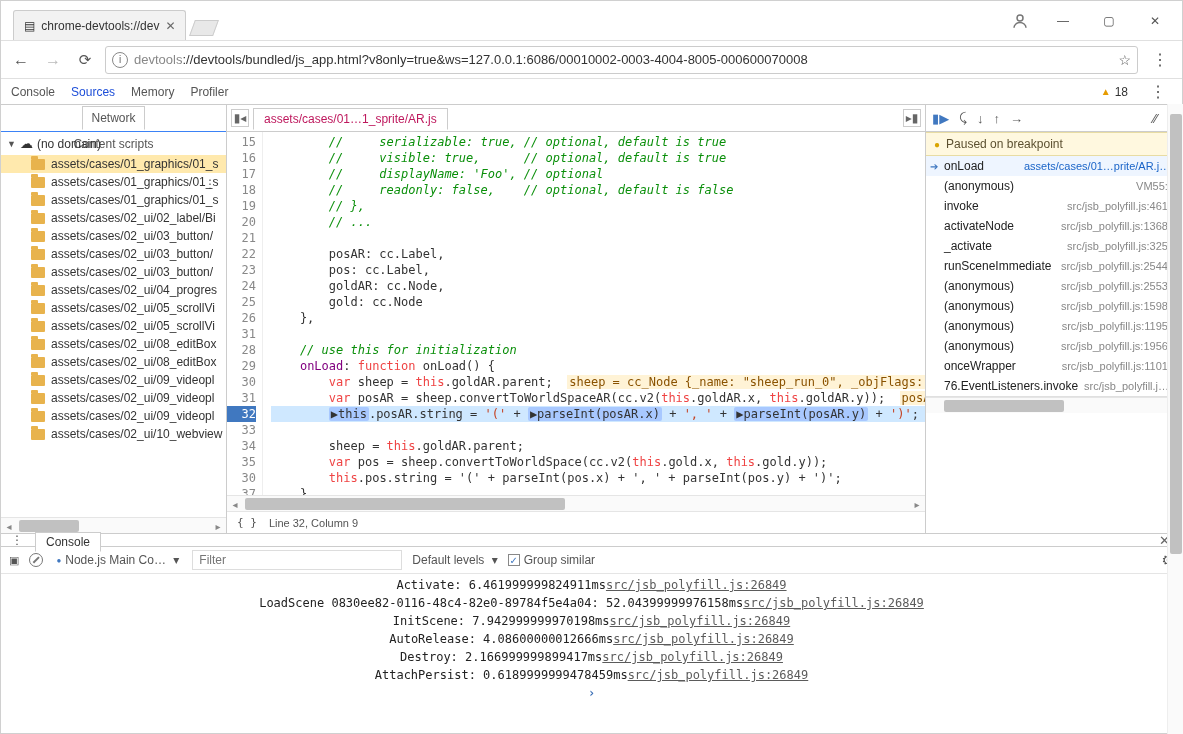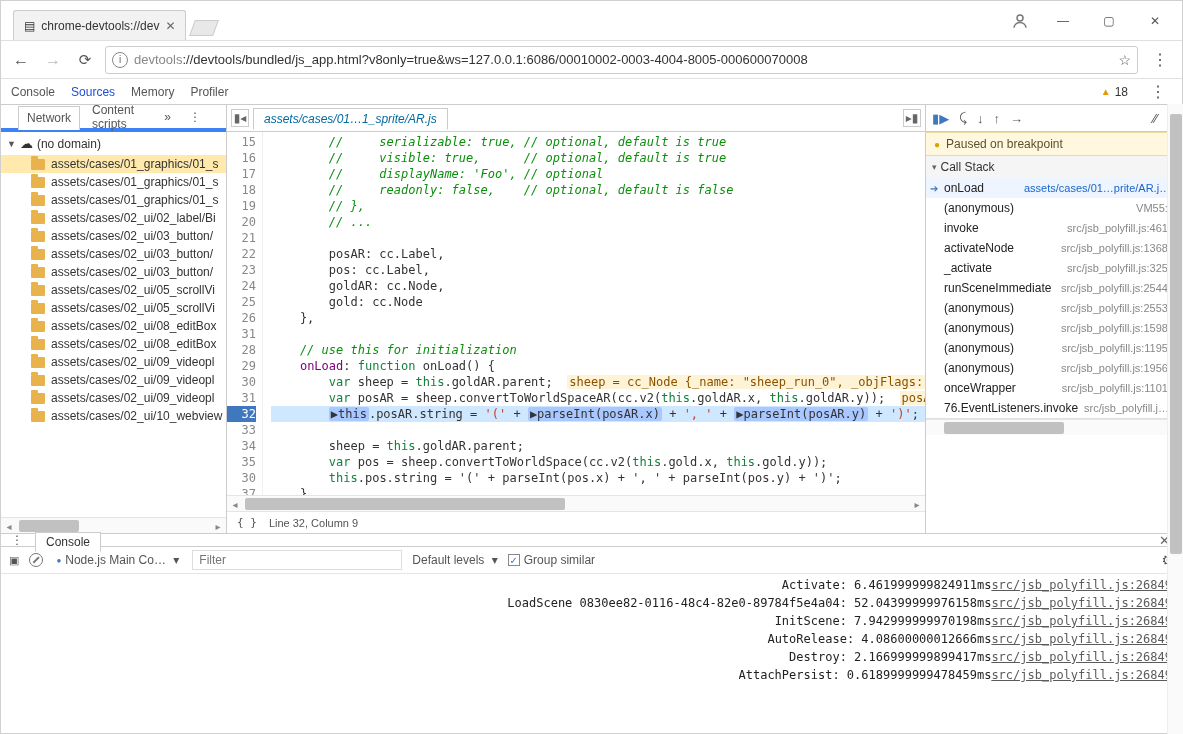--- a/index.html
+++ b/index.html
@@ -25,21 +25,21 @@
 
 .dt-toolbar { height: 26px; display:flex; align-items:center; padding: 0 10px; gap: 16px; border-bottom: 1px solid #ccc; font-size: 12px; color:#555; }
 .dt-toolbar .tab { cursor:pointer; }
 .dt-toolbar .tab.active { color:#1d4ed8; }
 .dt-toolbar .spacer { flex:1; }
 .dt-toolbar .warn { color:#333; display:flex; align-items:center; gap:4px; }
 .dt-toolbar .warn::before { content:"▲"; color:#e69b00; font-size:10px; }
 
 .main { display:flex; height: calc(100% - 40px - 38px - 26px - 14px - 186px); }
 .nav-panel { width: 226px; border-right: 1px solid #ccc; display:flex; flex-direction:column; }
-.nav-tabs { height: 27px; display:flex; align-items:center; border-bottom: 4px solid #3b82f6; font-size:12px; padding: 0 17px; gap:4px; }
+.nav-tabs { height: 27px; display:flex; align-items:center; border-bottom: 1px solid #3b82f6; font-size:12px; padding: 0 2px; gap:4px;flex-direction:column; }
 .nav-tabs .t { padding: 4px 8px; color:#555; }
 .nav-tabs .t.active { border:1px solid #ccc; border-bottom:1px solid #fff; background:#fff; position:relative; top:1px; }
 .nav-tabs .more { padding: 0 6px; color:#555; }
 .nav-tabs .dots { margin-left:auto; padding:0 8px; color:#555; }
 .tree { flex:1; overflow:auto; font-size:12px; }
 .tree .domain { padding:4px 6px; display:flex; align-items:center; gap:4px; }
 .tree .domain::before { content:"▼"; font-size:9px; color:#555; }
 .tree .cloud { font-size:13px; }
 .tree .item { display:flex; align-items:center; gap:6px; padding: 2px 6px 2px 30px; white-space:nowrap; overflow:hidden; text-overflow:ellipsis; }
 .tree .item.sel { background:#ffe9ad; }
@@ -47,30 +47,30 @@
 .tree .folder-ic::before { content:""; position:absolute; top:-3px; left:0; width:7px; height:3px; background:#e8b34d; border-radius:1px 1px 0 0; }
 .hsb { height:16px; border-top:1px solid #e5e5e5; position:relative; background:#fafafa; }
 .hsb .thumb { position:absolute; left:18px; top:2px; width:60px; height:12px; background:#c1c1c1; border-radius:2px; }
 .hsb .arr { position:absolute; top:0; width:16px; height:16px; display:flex; align-items:center; justify-content:center; color:#888; font-size:10px; }
 .hsb .arr.l { left:0; } .hsb .arr.r { right:0; }
 
 .editor-panel { flex:1; display:flex; flex-direction:column; border-right:1px solid #ccc; min-width:0; }
 .editor-tabs { height: 27px; display:flex; align-items:center; border-bottom:1px solid #ccc; padding: 0 4px; gap:4px; }
 .ed-ic { width:18px; height:18px; display:flex; align-items:center; justify-content:center; color:#666; font-size:12px; border:1px solid transparent; }
 .ed-ic.bordered { border:1px solid #ccc; }
-.ed-tab { padding:3px 10px; border:1px solid #ccc; border-bottom:1px solid #fff; position:relative; top:1px; font-size:12px; color:#0369a1;font-style:italic; }
+.ed-tab { padding:3px 10px; border:1px solid #ccc; border-bottom:1px solid #fff; position:relative; top:1px; font-size:12px; color:#be185d; }
 .ed-tabs-spacer { flex:1; }
 .code-area { flex:1; display:flex; overflow:hidden; font-family: Consolas, monospace; font-size:12px; position:relative; }
 .gutter { width:36px; background:#fff; border-right:1px solid #eee; text-align:right; padding: 2px 6px 2px 0; color:#888; line-height:16px; }
 .gutter .ln { height:16px; }
 .code { flex:1; overflow:auto; padding: 2px 0 2px 8px; line-height:16px; white-space:pre; }
 .code .row { height:16px; }
 .code .row.current { background:#cfe8ff; }
 .c-cmt { color:#0a8f0a; font-style:italic; }
-.c-kw { color:#15803d; }
+.c-kw { color:#ef4444; }
 .c-str { color:#c54020; }
 .c-prop { color:#820080; }
 .c-hint { background:#fff3d6; color:#8a5200; padding:0 2px; }
 .c-step { background:#a8c8ff; border-radius:2px; padding:0 2px; }
 .ehsb { height:16px; border-top:1px solid #e5e5e5; position:relative; background:#fafafa; }
 .ehsb .thumb { position:absolute; left:18px; top:2px; width:320px; height:12px; background:#c1c1c1; border-radius:2px; }
 .ehsb .arr { position:absolute; top:0; width:16px; height:16px; display:flex; align-items:center; justify-content:center; color:#888; font-size:10px; }
 .ehsb .arr.l { left:0; } .ehsb .arr.r { right:0; }
 .statusbar { height: 22px; border-top:1px solid #e5e5e5; display:flex; align-items:center; padding:0 10px; gap:12px; font-size:11px; color:#555; }
 .statusbar .braces { font-family: Consolas, monospace; }
@@ -107,21 +107,21 @@
 .console-tb .noentry { width:14px; height:14px; border:1.5px solid #777; border-radius:50%; position:relative; }
 .console-tb .noentry::after { content:""; position:absolute; left:2px; top:5px; width:8px; height:1.5px; background:#777; transform:rotate(-45deg); }
 .console-tb .ctx { display:flex; align-items:center; gap:4px; border:1px solid transparent; padding:1px 2px; }
 .console-tb .ctx::before { content:"●"; color:#4078c0; font-size:8px; }
 .console-tb input.filter { border:1px solid #ddd; padding:2px 6px; width:210px; font-size:12px; }
 .console-tb .levels { display:flex; align-items:center; gap:4px; }
 .console-tb .chk { display:flex; align-items:center; gap:4px; }
 .console-tb .chk .box { width:12px; height:12px; border:1px solid #888; background:#fff; display:flex; align-items:center; justify-content:center; font-size:10px; color:#4078c0; }
 .console-tb .gear { margin-left:auto; font-size:14px; }
 .console-out { flex:1; overflow:auto; font-family: Consolas, monospace; font-size:12px; padding:2px 10px; }
-.console-out .line { display:flex; justify-content:flex-end; height:18px; align-items:center; }
+.console-out .line { display:flex; justify-content:center; height:18px; align-items:center; }
 .console-out .msg { color:#222; white-space:nowrap; overflow:hidden; text-overflow:ellipsis; }
 .console-out .src { color:#5b5b5b; text-decoration:underline; white-space:nowrap; }
 .console-out .prompt { color:#3b6fb6; font-weight:bold; }
 
 .vsb { position:absolute; right:0; top:104px; width:16px; bottom:0; background:#fafafa; border-left:1px solid #eee; }
 .vsb .thumb { position:absolute; top:10px; left:2px; width:12px; height:440px; background:#c1c1c1; border-radius:2px; }
 </style>
 </head>
 <body>
 
@@ -208,20 +208,24 @@
             <span class="folder-ic"></span>
             <span>assets/cases/02_ui/03_button/</span>
           </div>
           <div class="item">
             <span class="folder-ic"></span>
             <span>assets/cases/02_ui/03_button/</span>
           </div>
           <div class="item">
             <span class="folder-ic"></span>
             <span>assets/cases/02_ui/03_button/</span>
+          </div>
+          <div class="item">
+            <span class="folder-ic"></span>
+            <span>assets/cases/02_ui/04_progres</span>
           </div>
           <div class="item">
             <span class="folder-ic"></span>
             <span>assets/cases/02_ui/05_scrollVi</span>
           </div>
           <div class="item">
             <span class="folder-ic"></span>
             <span>assets/cases/02_ui/05_scrollVi</span>
           </div>
           <div class="item">
@@ -311,23 +315,20 @@
       <span class="ic">↑</span>
       <span class="ic">→</span>
       <span class="sep"></span>
       <span class="ic">⁄⁄</span>
       <span class="ic">⦸</span>
     </div>
     <div class="paused">
       <span>Paused on breakpoint</span>
     </div>
     <div class="section stack">
-      <div class="hdr open">
-          <span>Call Stack</span>
-        </div>
       <div id="stack-frames">
           <div class="frame cur">
             <span class="fn">onLoad</span>
             <span class="loc link">assets/cases/01…prite/AR.js:32</span>
           </div>
           <div class="frame">
             <span class="fn">(anonymous)</span>
             <span class="loc">VM55:3</span>
           </div>
           <div class="frame">

